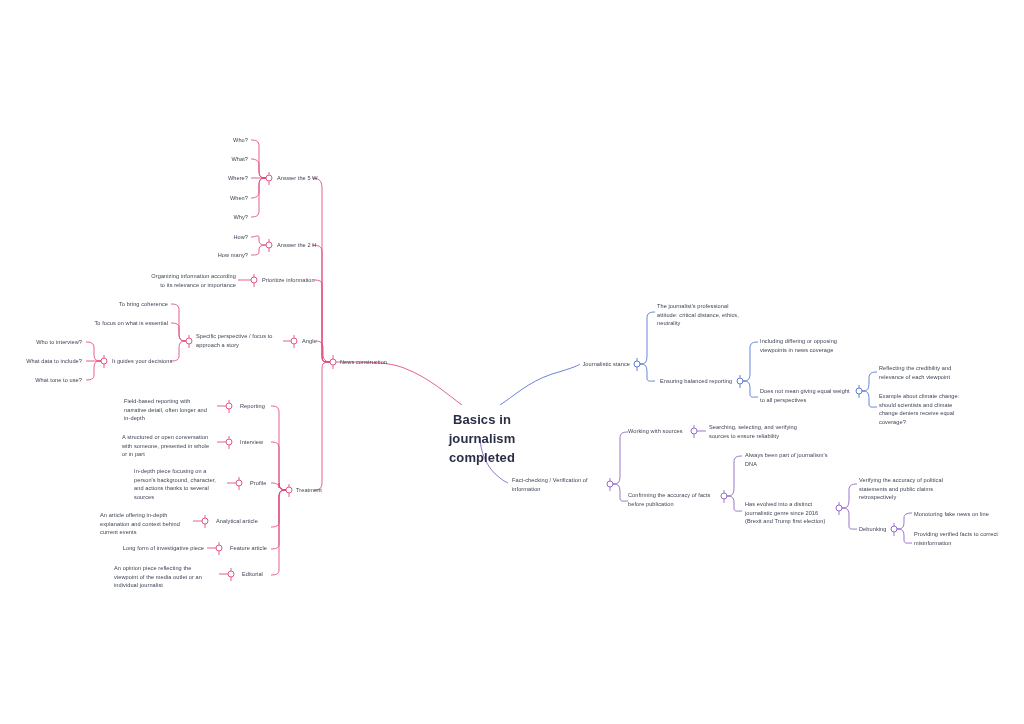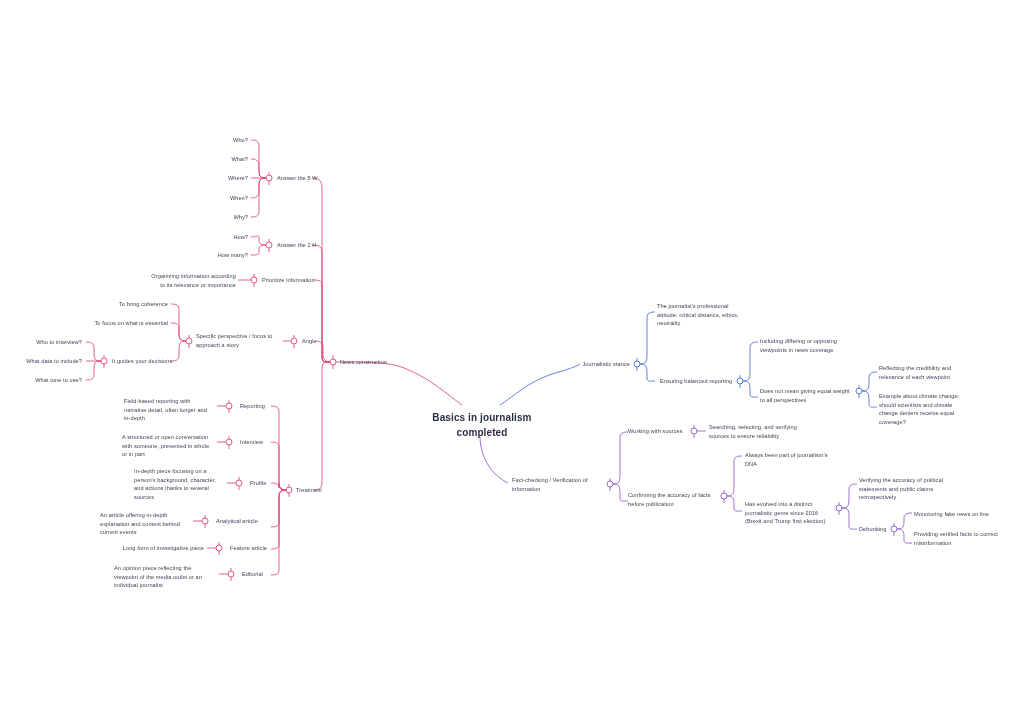--- a/index.html
+++ b/index.html
@@ -3,21 +3,21 @@
 <meta charset="utf-8">
 <style>
   html,body{margin:0;padding:0;background:#ffffff;}
   body{width:1024px;height:724px;position:relative;overflow:hidden;
        font-family:"Liberation Sans","DejaVu Sans",sans-serif;}
   #map{position:absolute;left:0;top:0;width:1024px;height:724px;}
   .lbl{position:absolute;font-size:5.6px;line-height:1.55;color:#3a3f52;
        letter-spacing:.08px;white-space:pre-line;}
   .lbl.r{text-align:right;}
   .lbl.l{text-align:left;}
-  .root{position:absolute;font-size:10px;font-weight:bold;line-height:1.45;
+  .root{position:absolute;font-size:13px;font-weight:bold;line-height:1.45;
         color:#2b2f45;text-align:center;letter-spacing:.1px;}
   svg{overflow:visible;}
   .ln{fill:none;stroke-width:.85;}
   .nd{fill:#ffffff;stroke-width:.9;}
   .tick{stroke-width:.85;}
 </style>
 </head>
 <body>
 
 <svg id="map" viewBox="0 0 1024 724" width="1024" height="724">

